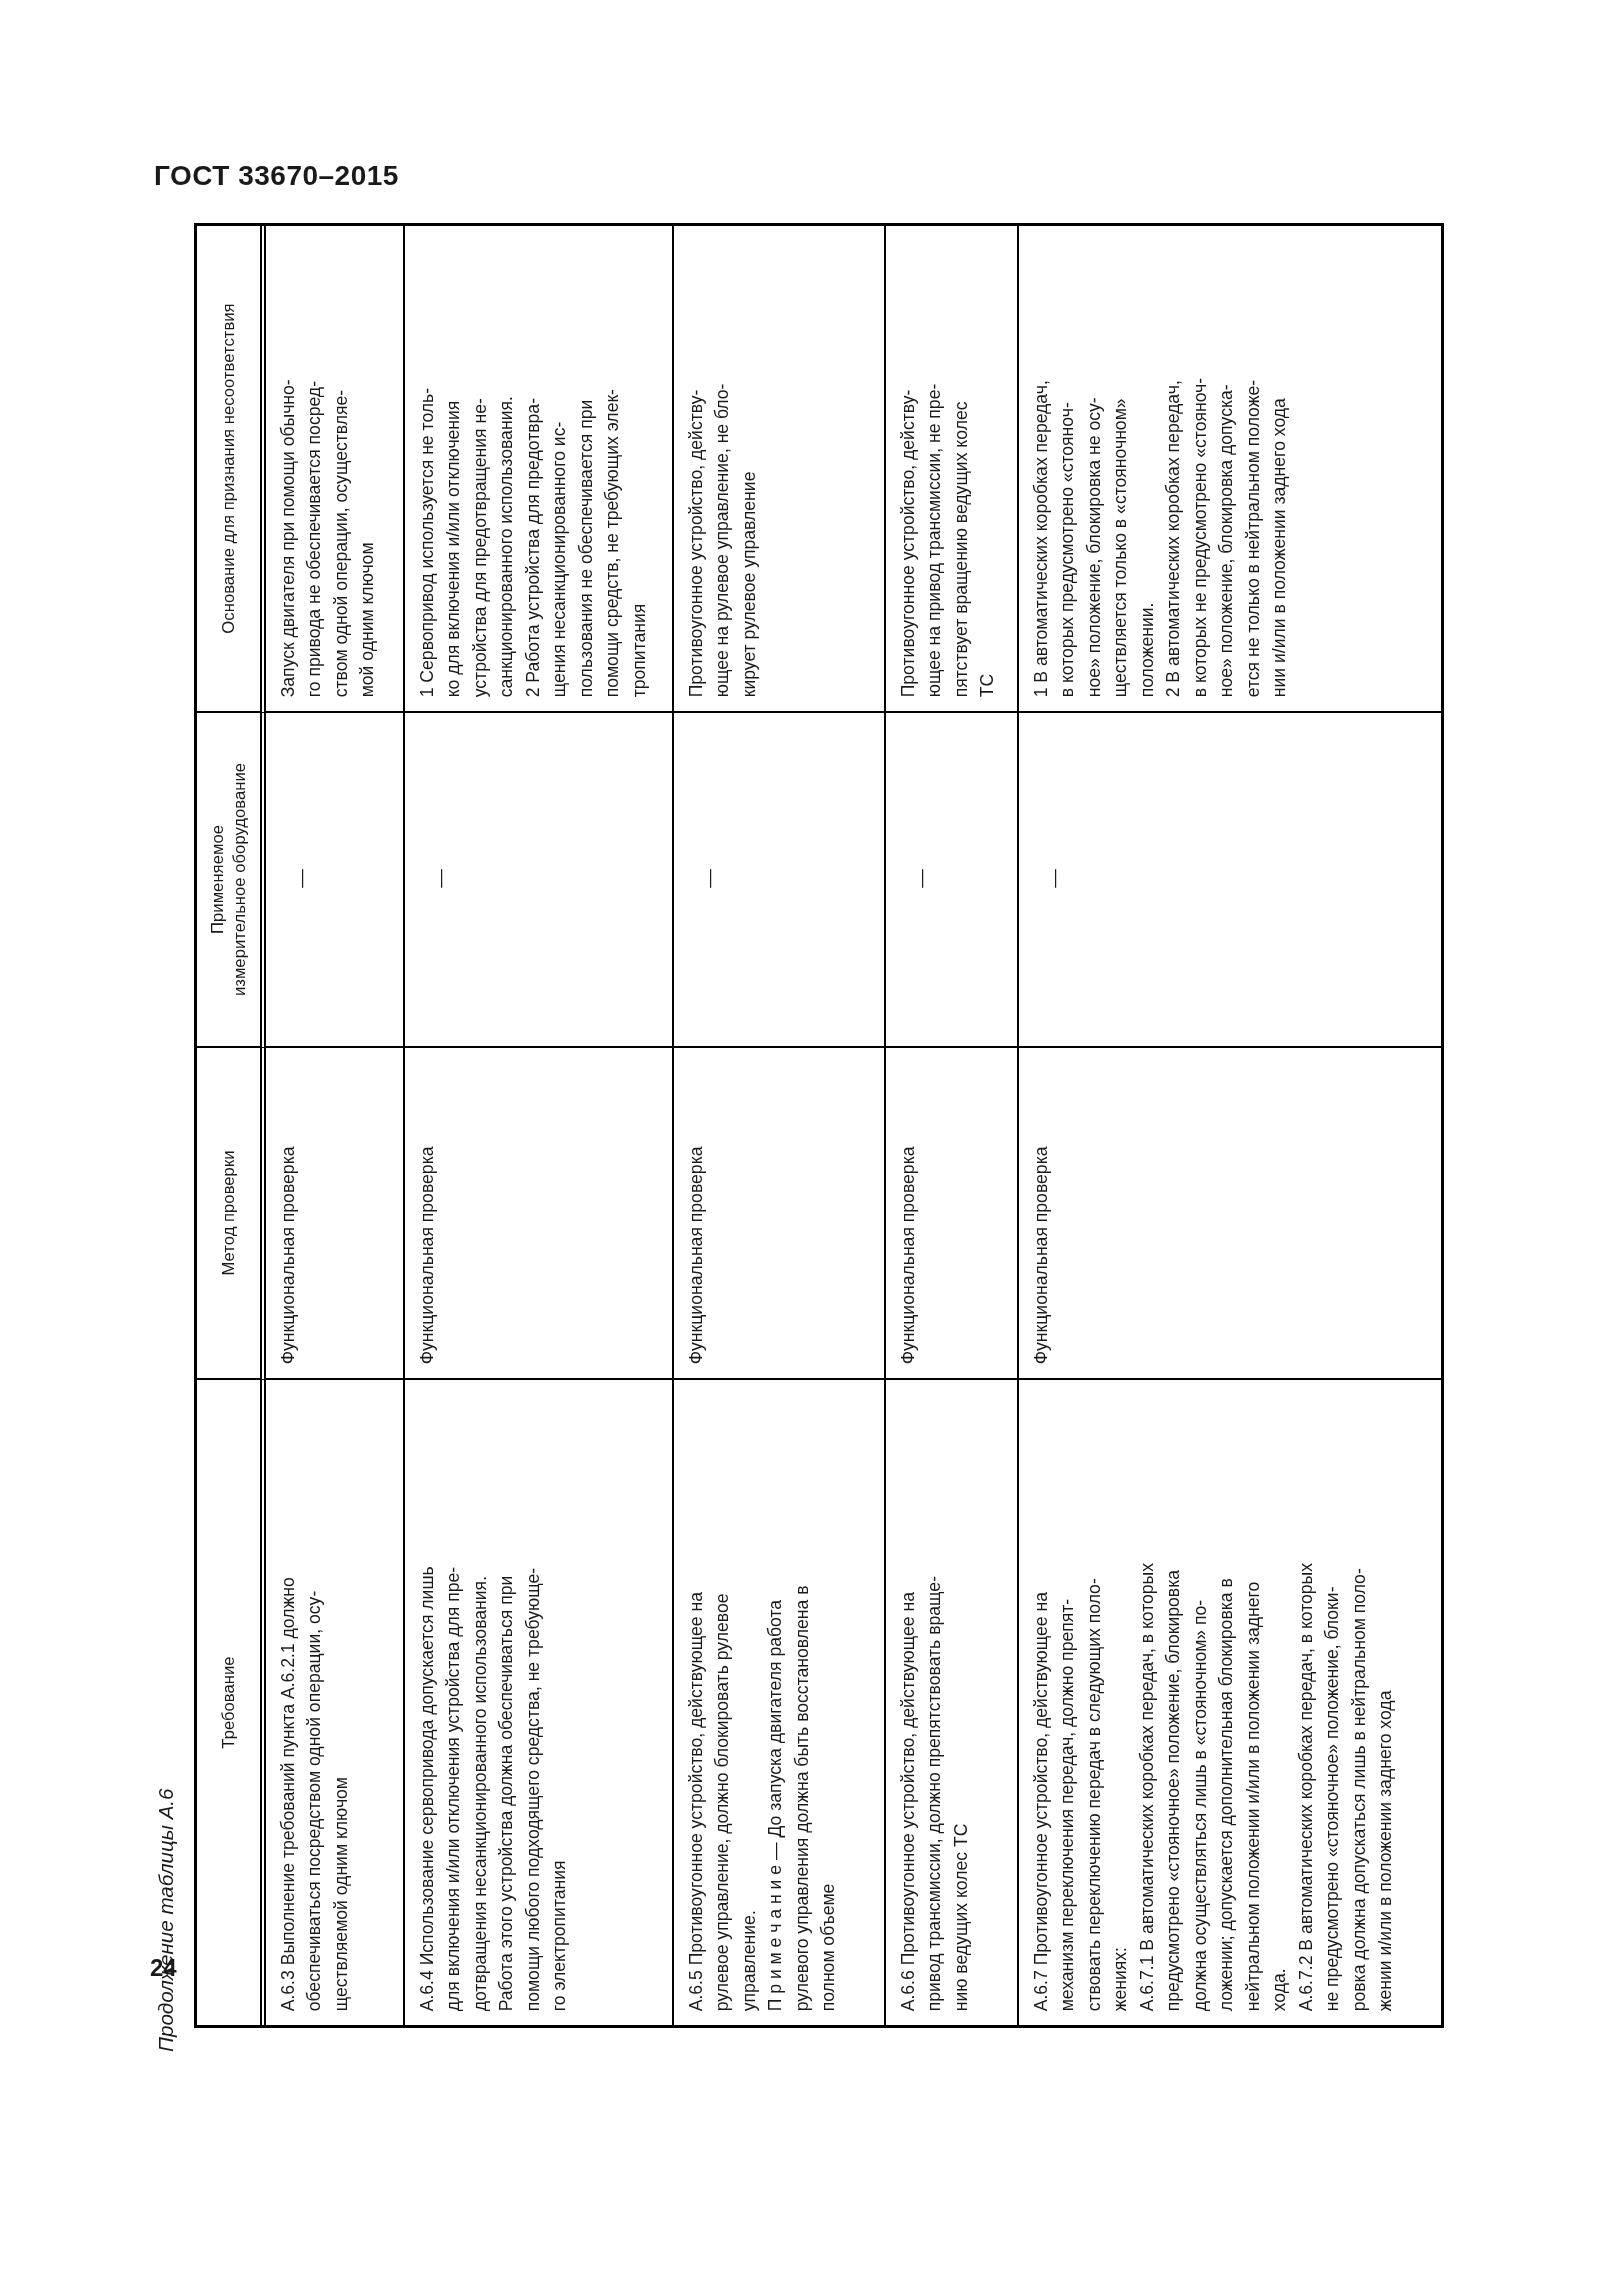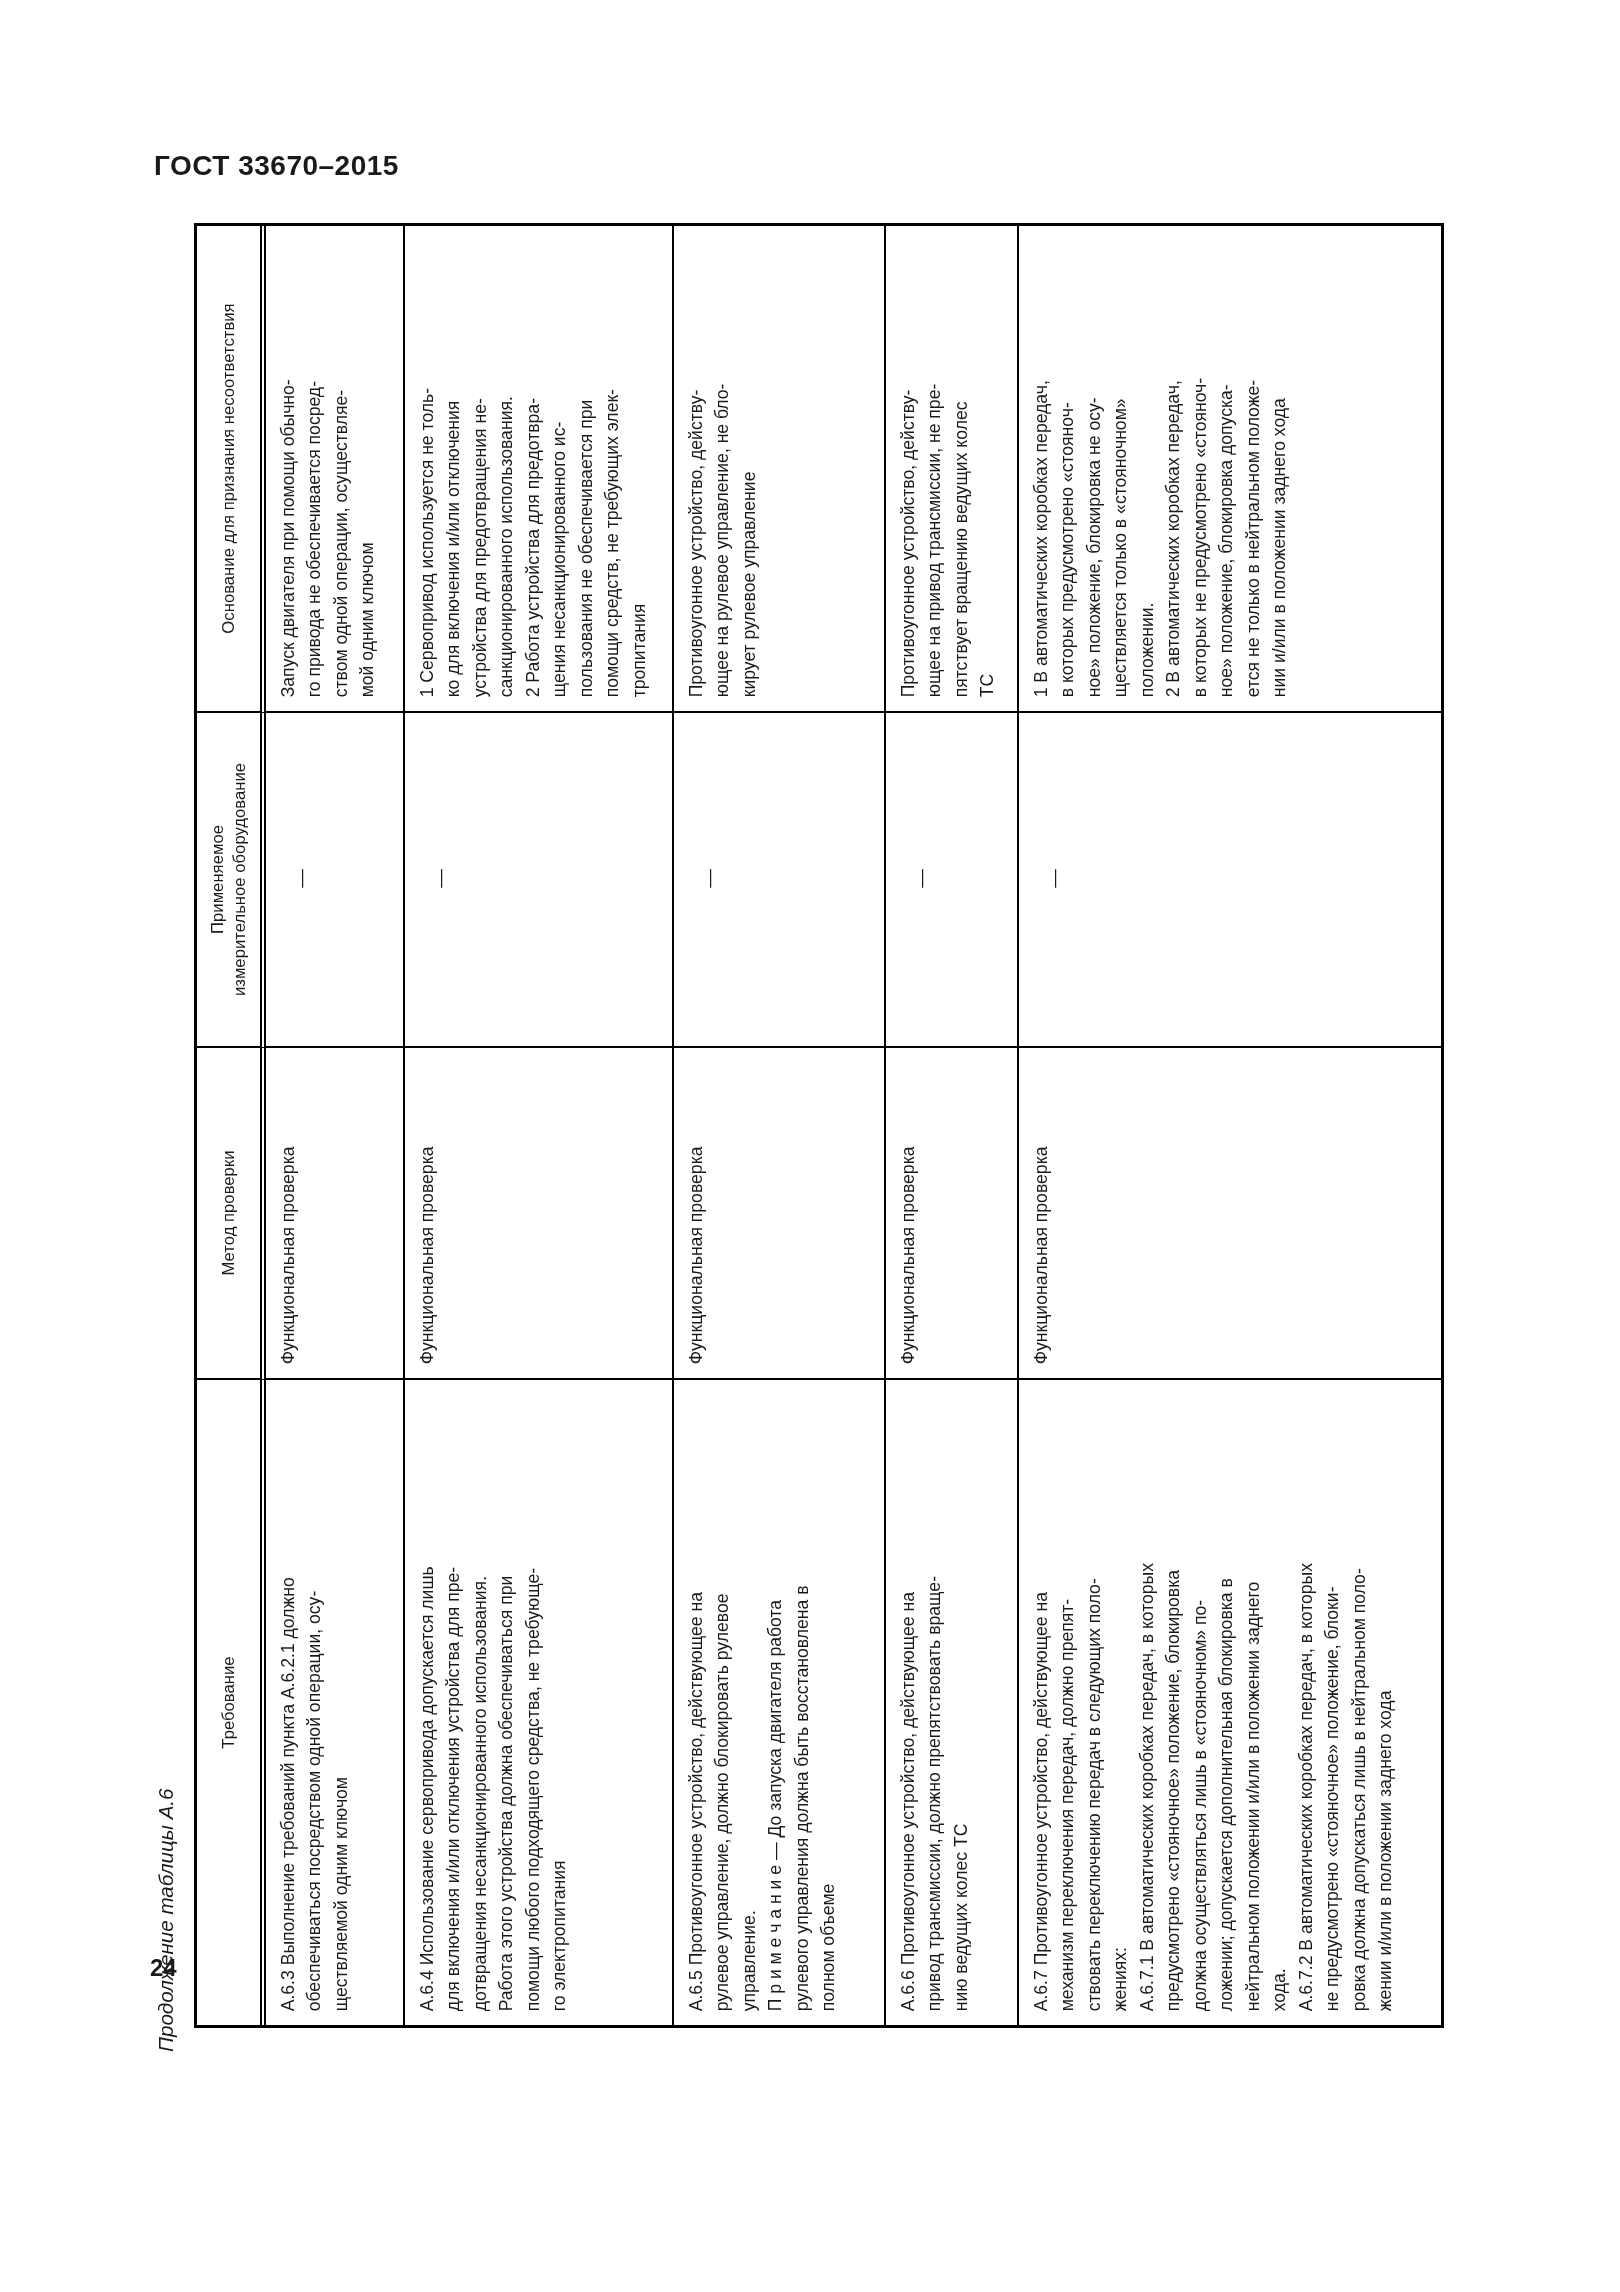--- a/index.html
+++ b/index.html
@@ -1,21 +1,21 @@
 <!DOCTYPE html>
 <html><head>
 <meta charset="utf-8">
 <style>
   html,body{margin:0;padding:0;}
   body{
     width:1620px;height:2293px;position:relative;background:#ffffff;
     font-family:"Liberation Sans", sans-serif;color:#1a1a1a;overflow:hidden;
   }
   .gost-header{
-    position:absolute;left:154px;top:150px;
+    position:absolute;left:154px;top:160px;
     font-size:28px;font-weight:bold;letter-spacing:0.5px;white-space:nowrap;
   }
   .page-number{
     position:absolute;left:150px;top:1954px;font-size:24px;font-weight:bold;
   }
   .rot-caption{
     position:absolute;left:154px;top:2052px;
     transform-origin:0 0;transform:rotate(-90deg);
     font-style:italic;font-size:20.6px;white-space:nowrap;
   }

